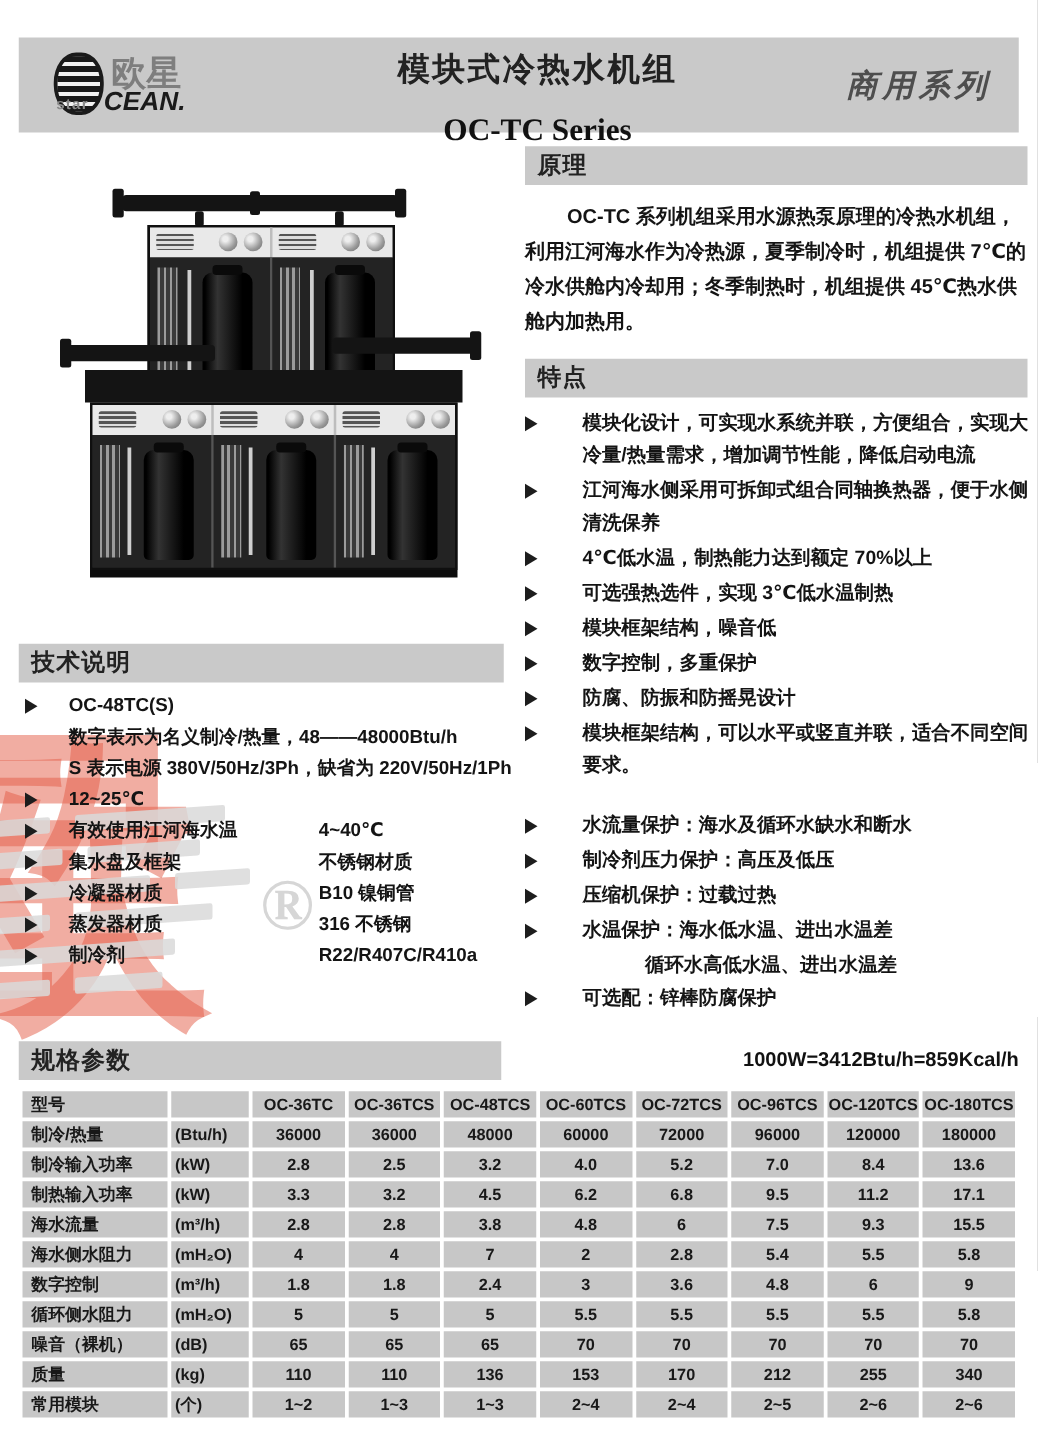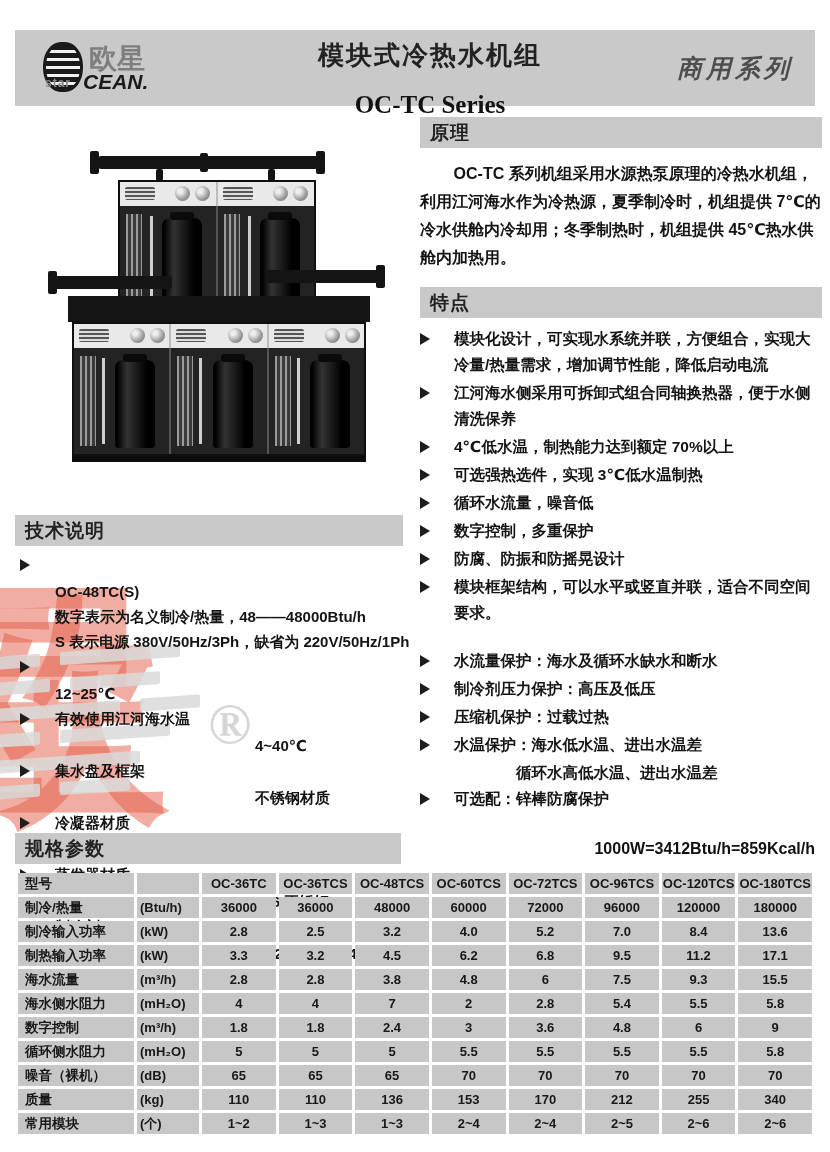--- a/index.html
+++ b/index.html
@@ -39,33 +39,33 @@
 
   
   .secbar { position:absolute; height:31px; background:#c9c9c9; z-index:2;
             font-size:19px; font-weight:bold; color:#222; line-height:31px; padding-left:10px;
             letter-spacing:1px; }
 
   
   .para { position:absolute; left:420px; top:160px; width:402px; z-index:2;
           font-size:16px; font-weight:600; line-height:28px; text-indent:2.1em; color:#141414; }
   .blist { position:absolute; z-index:2; }
-  .bitem { display:flex; margin-bottom:2px; }
+  .bitem { display:flex; margin-bottom:2px;gap:12px; }
   .arr { flex:0 0 34px; padding-top:7px; }
   .arr i { display:block; width:0; height:0; border-left:10px solid #1d1d1d;
            border-top:6px solid transparent; border-bottom:6px solid transparent; }
   .btext { font-size:15.5px; font-weight:600; line-height:26px; color:#141414; }
   .cont { padding-left:96px; }
 
   
   .tlist { position:absolute; left:20px; top:552px; width:395px; z-index:2; }
   .trow { display:flex; line-height:25px; font-size:15px; font-weight:600; color:#141414; }
   .trow .arr { flex:0 0 35px; padding-top:7px; }
   .tlabel { flex:0 0 200px; }
-  .tvalue { font-weight:700;margin-top:27px; }
+  .tvalue { font-weight:700; }
   .tsub { padding-left:35px; line-height:25px; font-size:15px; font-weight:700; color:#141414; }
 
   
   .convnote { position:absolute; right:15px; top:840px; z-index:2; font-size:16px;
               font-weight:bold; color:#111; }
   table.spec { position:absolute; left:15px; top:870px; width:800px; z-index:2;
                border-collapse:separate; border-spacing:3px; table-layout:fixed; }
   table.spec td { background:#c7c7c7; height:21px; text-align:center; font-weight:700;
                   font-size:13px; color:#181818; padding:0 1px; white-space:nowrap;
                   overflow:hidden; }
@@ -240,21 +240,21 @@
     <div class="bitem">
         <span class="arr">
           <i></i>
         </span>
         <span class="btext">可选强热选件，实现 3℃低水温制热</span>
       </div>
     <div class="bitem">
         <span class="arr">
           <i></i>
         </span>
-        <span class="btext">循环水流量，噪音低</span>
+        <span class="btext">模块框架结构，噪音低</span>
       </div>
     <div class="bitem">
         <span class="arr">
           <i></i>
         </span>
         <span class="btext">数字控制，多重保护</span>
       </div>
     <div class="bitem">
         <span class="arr">
           <i></i>

